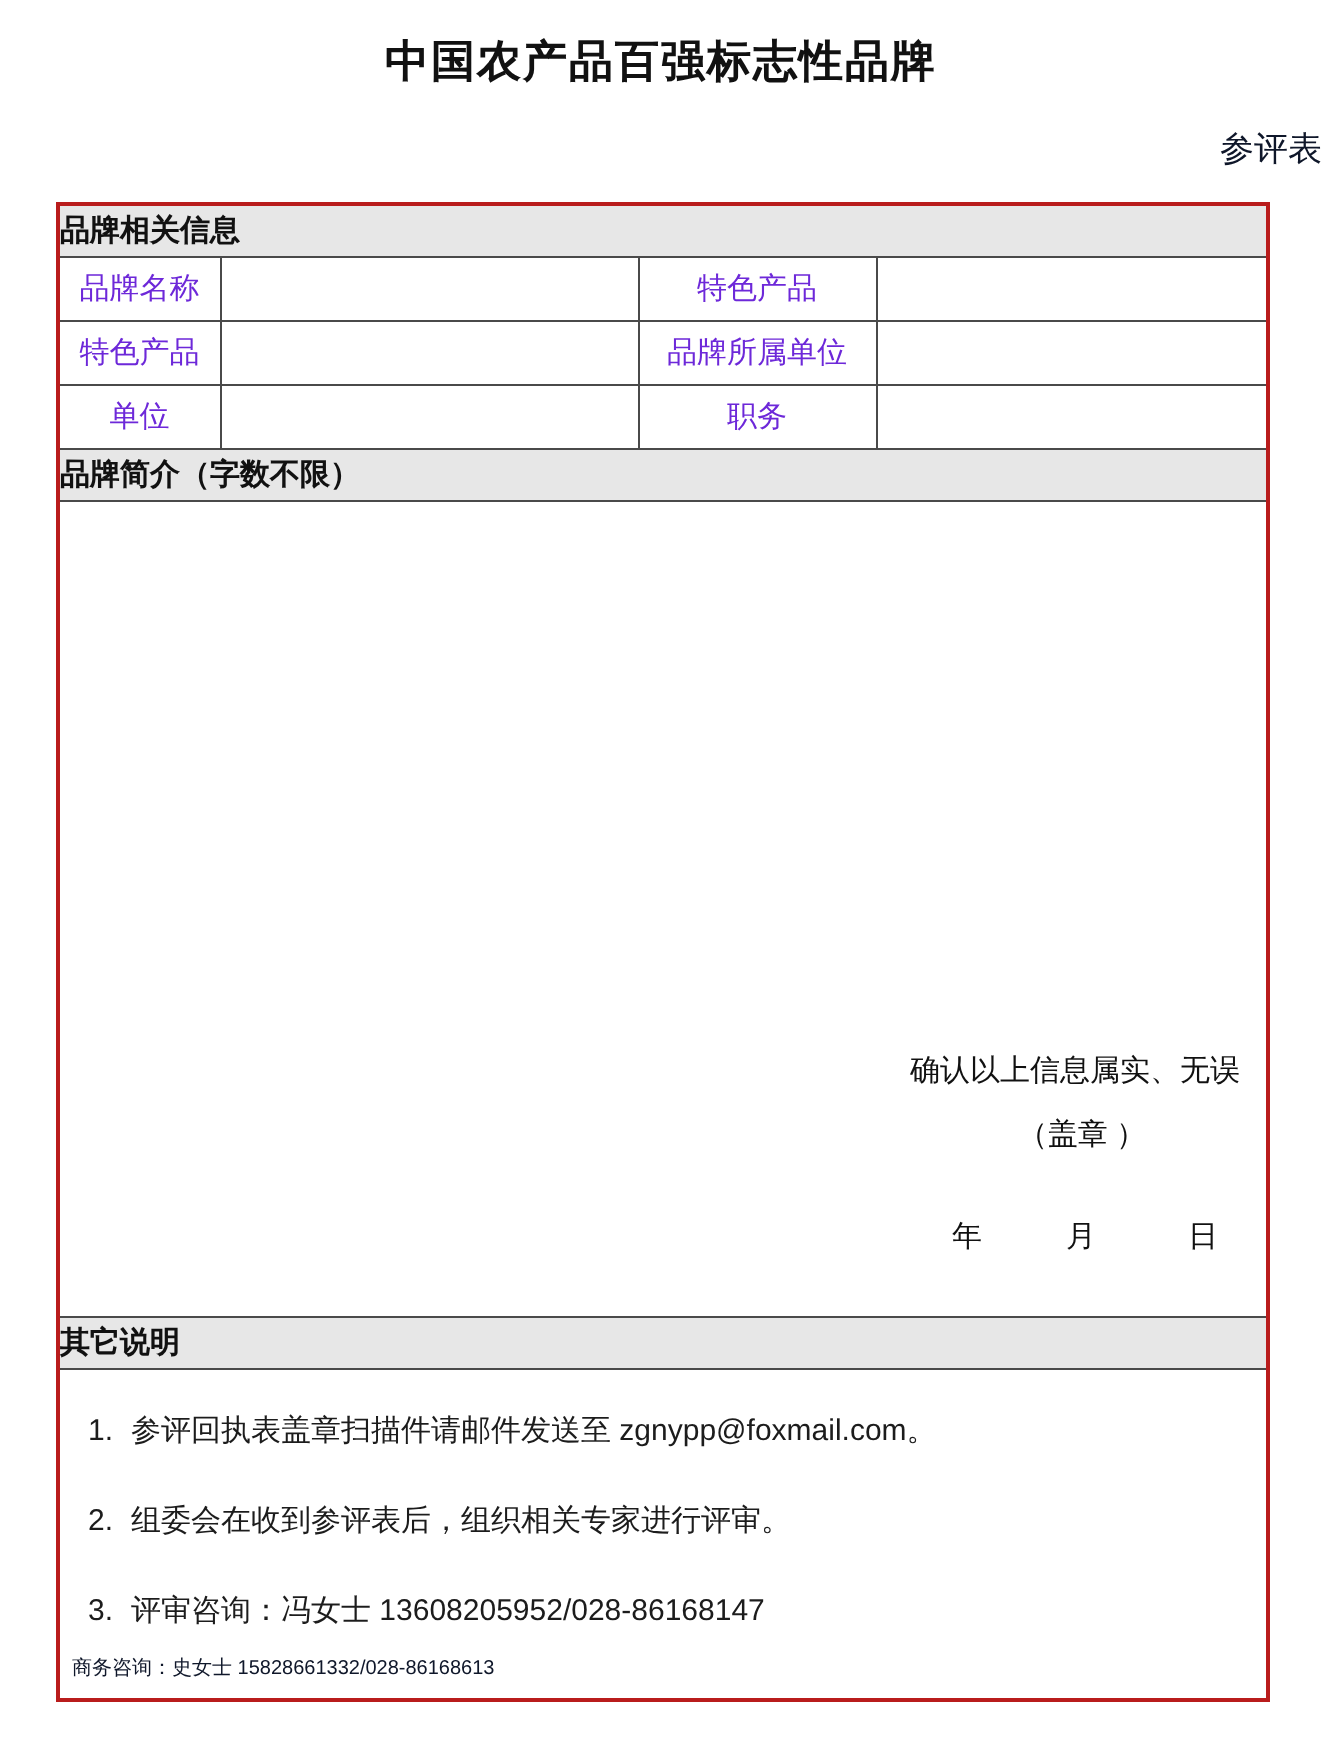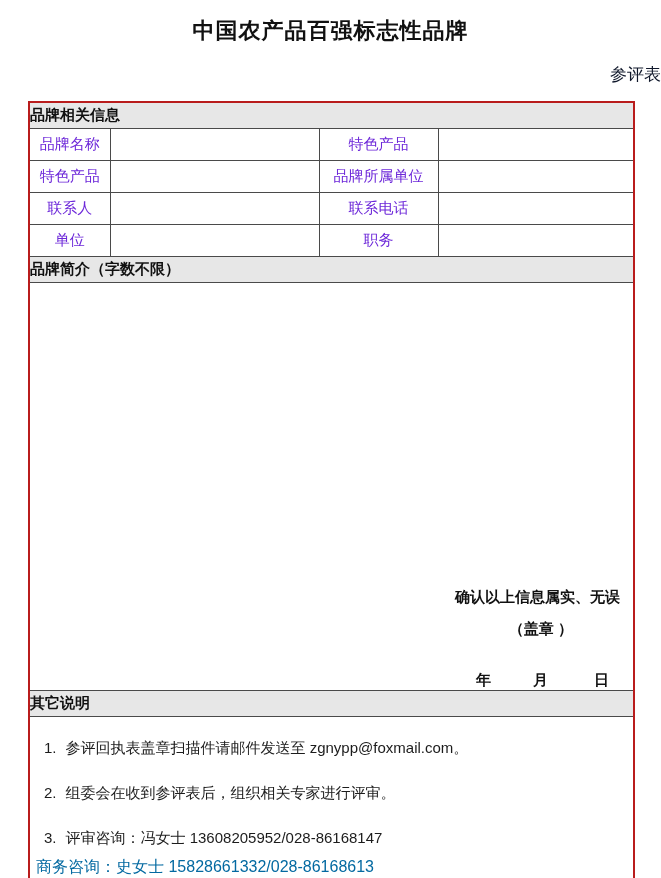--- a/index.html
+++ b/index.html
@@ -63,22 +63,23 @@
     background: #ffffff;
   }
   td.intro-cell {
     height: 407px;
     vertical-align: bottom;
     position: relative;
     background: #ffffff;
   }
   .confirm-block {
     text-align: right;
-    font-weight: bold;
+    font-weight: normal;
     color: #111111;
+    padding-bottom: 30px;
   }
   .confirm-line {
     padding-right: 13px;
     font-size: 15px;
   }
   .seal-line {
     margin-top: 13px;
     padding-right: 60px;
     font-size: 15px;
   }
@@ -100,24 +101,24 @@
     white-space: nowrap;
     color: #1c1c1c;
     margin-top: 16px;
   }
   .note-line .note-num {
     display: inline-block;
     margin-right: 9px;
   }
   .note-footer {
     padding-left: 6px;
-    font-size: 16px;
+    font-size: 10px;
     line-height: 29px;
     white-space: nowrap;
-    color: #0369a1;
+    color: #0f172a;
   }
 </style>
 </head>
 <body>
 
 <div class="page">
 
   <h1 class="doc-title">中国农产品百强标志性品牌</h1>
   <h2 class="doc-subtitle">参评表</h2>
 
@@ -139,26 +140,20 @@
       <td class="row-label">特色产品</td>
       <td class="row-input"></td>
     </tr>
     <tr>
       <td class="row-label">特色产品</td>
       <td class="row-input"></td>
       <td class="row-label">品牌所属单位</td>
       <td class="row-input"></td>
     </tr>
 
-    <tr>
-      <td class="row-label">联系人</td>
-      <td class="row-input"></td>
-      <td class="row-label">联系电话</td>
-      <td class="row-input"></td>
-    </tr>
     <tr>
       <td class="row-label">单位</td>
       <td class="row-input"></td>
       <td class="row-label">职务</td>
       <td class="row-input"></td>
     </tr>
 
     <tr>
       <td class="sec-header" colspan="4">品牌简介（字数不限）</td>
     </tr>

